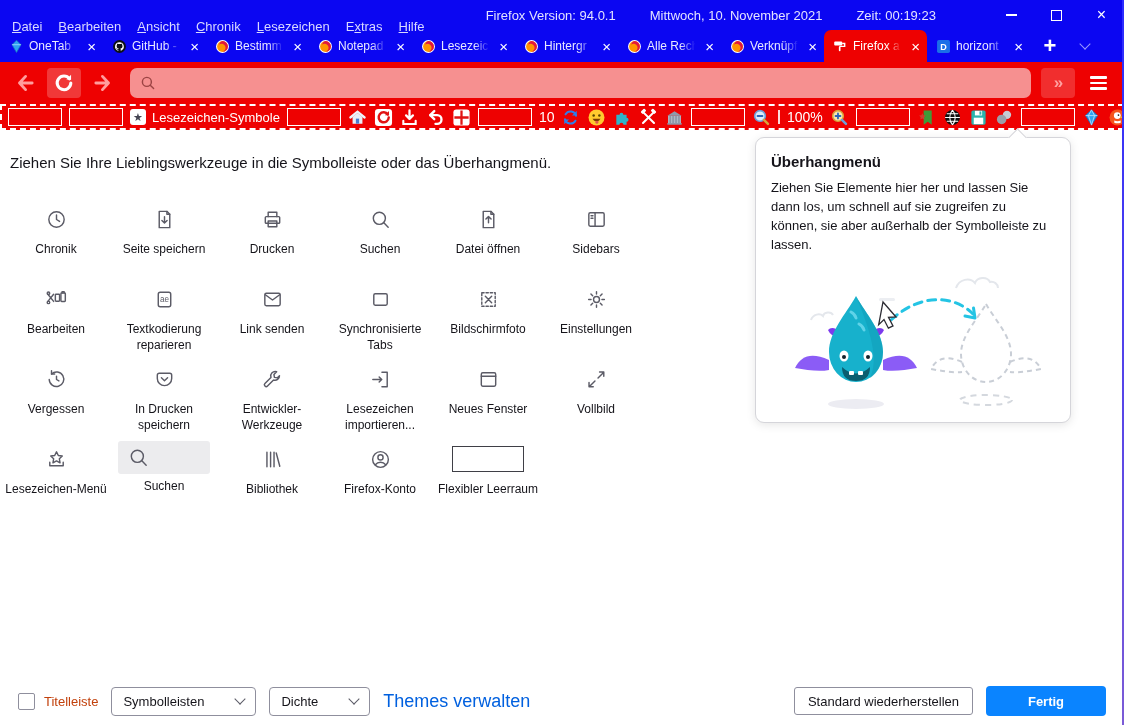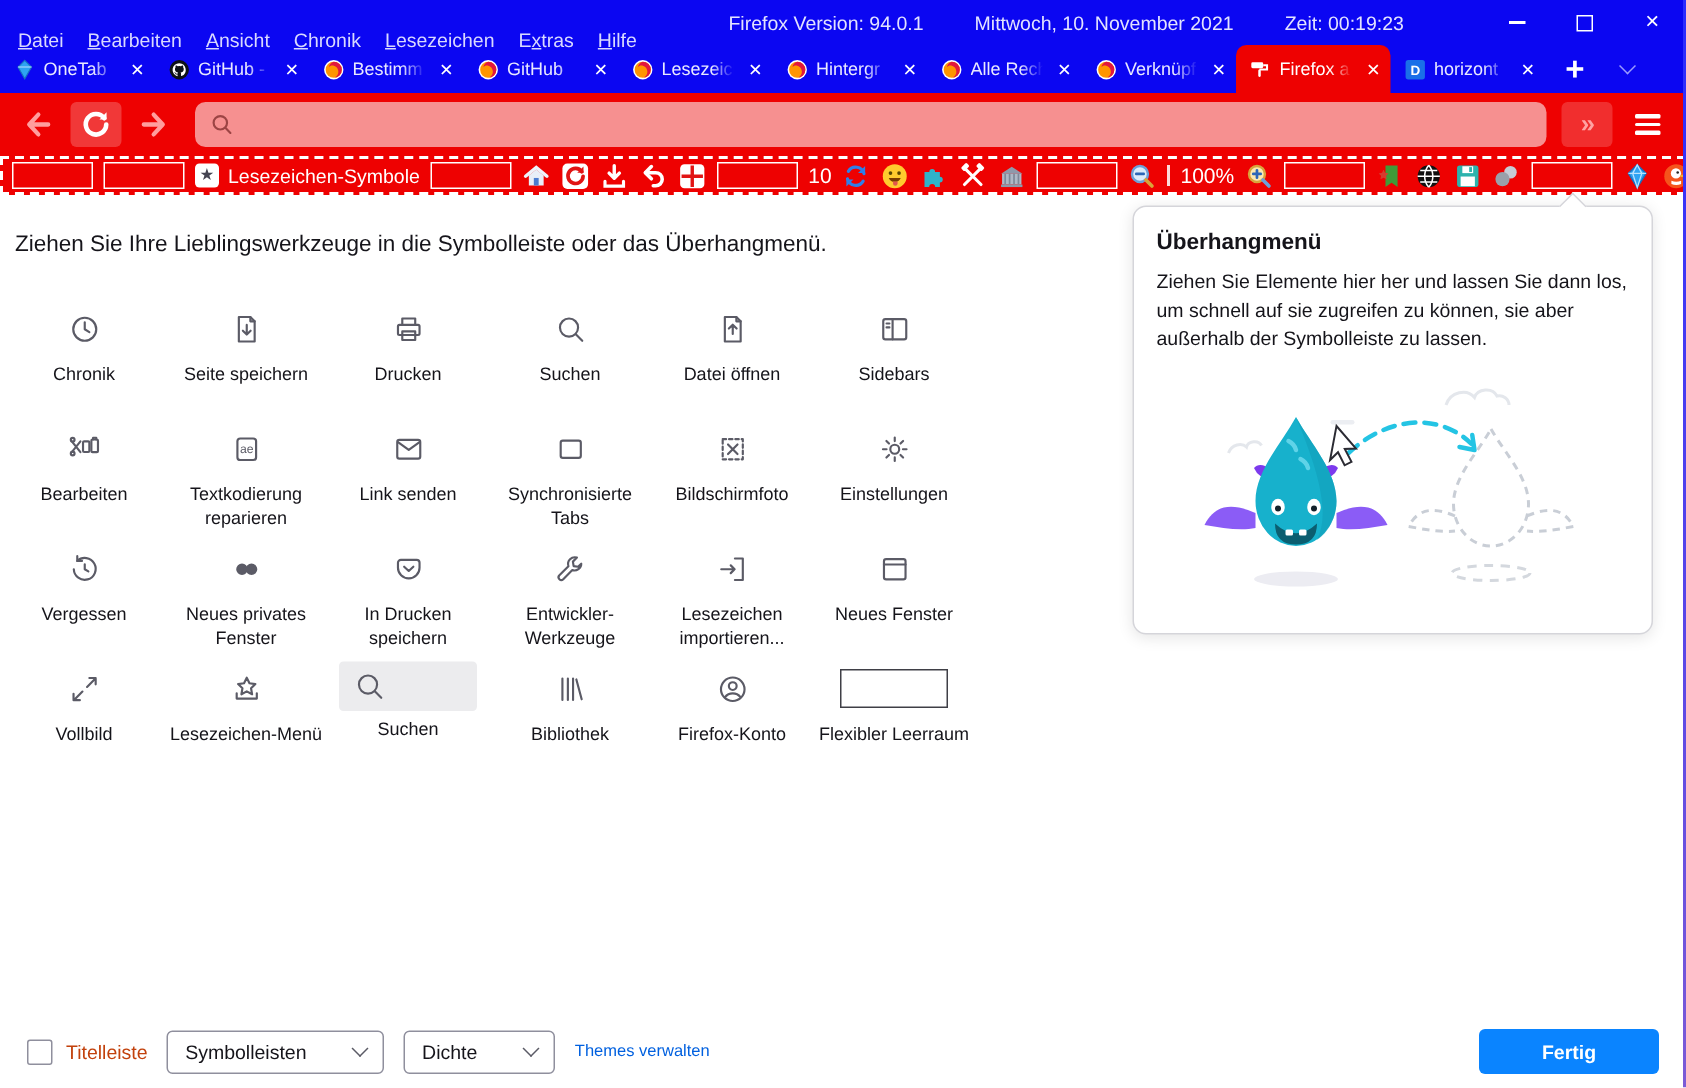--- a/index.html
+++ b/index.html
@@ -65,39 +65,39 @@
   .main{position:relative;height:547px;background:#fff;}
   .headline{font-size:15px;font-weight:normal;color:#15141a;padding:24px 10px 0 10px;}
   .toolbox-grid{display:grid;grid-template-columns:repeat(6,108px);margin:26px 0 0 2px;}
   .tool-item{min-height:80px;display:flex;flex-direction:column;align-items:center;padding-top:4px;box-sizing:border-box;}
   .tool-iconbox{height:36px;display:flex;align-items:center;justify-content:center;}
   .tool-iconbox.pill{background:#ececee;border-radius:3px;width:92px;justify-content:flex-start;padding-left:9px;box-sizing:border-box;height:33px;}
   .flex-rect{width:72px;height:26px;border:1px solid #3f3f46;box-sizing:border-box;}
   .tool-label{margin-top:5px;font-size:12px;color:#15141a;text-align:center;line-height:1.3;max-width:102px;}
 
   
-  .overflow-panel{position:absolute;left:755px;top:7px;width:347px;height:286px;background:#fff;
+  .overflow-panel{position:absolute;left:755px;top:7px;width:316px;height:286px;background:#fff;
        border:1px solid #d5d5da;border-radius:9px;box-shadow:0 2px 10px rgba(0,0,0,.10);
        box-sizing:border-box;padding:15px 15px 0 15px;}
   .panel-notch{position:absolute;top:-7px;right:46px;width:12px;height:12px;background:#fff;
        border-left:1px solid #d5d5da;border-top:1px solid #d5d5da;transform:rotate(45deg);}
   .panel-title{font-size:15px;font-weight:bold;color:#15141a;}
   .panel-body{margin-top:9px;font-size:13px;line-height:1.45;color:#15141a;}
   .panel-illustration{display:block;margin:14px auto 0;}
 
   
   .footer{position:absolute;left:0;bottom:0;width:100%;height:48px;background:#fff;display:flex;
        align-items:center;padding:0 18px;box-sizing:border-box;gap:13px;}
   .checkbox{width:15px;height:15px;border:1px solid #8f8f9d;border-radius:2px;background:#fff;flex:0 0 auto;}
   .chk-label{font-size:13px;color:#c2410c;margin-left:-4px;}
   .select{border:1px solid #8f8f9d;border-radius:4px;height:29px;display:flex;align-items:center;
        padding:0 11px;font-size:13px;color:#15141a;background:#fff;gap:32px;box-sizing:border-box;}
   .select .chevd{width:7px;height:7px;border-right:1.5px solid #5b5b66;border-bottom:1.5px solid #5b5b66;
        transform:rotate(45deg);margin-top:-4px;}
-  .link{color:#0060df;font-size:11px;text-decoration:none;}
+  .link{color:#0060df;font-size:18px;text-decoration:none;}
   .footer .spacer{flex:1;}
   .btn-secondary{border:1px solid #8f8f9d;border-radius:3px;background:#fff;height:26px;
        padding:0 13px;font-size:13px;color:#15141a;display:flex;align-items:center;}
   .btn-primary{background:#0a84ff;border:none;border-radius:4px;height:30px;width:120px;
        color:#fff;font-size:13px;font-weight:bold;display:flex;align-items:center;justify-content:center;}
 </style>
 </head>
 <body>
 
 <div class="menubar">
@@ -162,21 +162,21 @@
     <span class="tab-close">×</span>
       </div>
       <div class="tab">
         <span class="favicon">
           <svg width="15" height="15" viewBox="0 0 20 20">
             <circle cx="10" cy="10" r="8.6" fill="#fff"></circle>
             <circle cx="10" cy="10" r="7.2" fill="#ff9500"></circle>
             <path d="M10 2.8A7.2 7.2 0 0 1 17.2 10 7.2 7.2 0 0 1 10 17.2c3-1.2 4.5-3.7 4-6.4-.4-2.3-2.1-4-4.5-4.5-1.5-.3-2.9.3-3.8 1.3.4-2.5 2-4.1 4.3-4.8z" fill="#e1173f"></path>
           </svg>
         </span>
-    <span class="tab-title">GitHub</span>
+    <span class="tab-title">Notepad</span>
     <span class="tab-close">×</span>
       </div>
       <div class="tab">
         <span class="favicon">
           <svg width="15" height="15" viewBox="0 0 20 20">
             <circle cx="10" cy="10" r="8.6" fill="#fff"></circle>
             <circle cx="10" cy="10" r="7.2" fill="#ff9500"></circle>
             <path d="M10 2.8A7.2 7.2 0 0 1 17.2 10 7.2 7.2 0 0 1 10 17.2c3-1.2 4.5-3.7 4-6.4-.4-2.3-2.1-4-4.5-4.5-1.5-.3-2.9.3-3.8 1.3.4-2.5 2-4.1 4.3-4.8z" fill="#e1173f"></path>
           </svg>
         </span>
@@ -536,30 +536,20 @@
       </div>
       <div class="tool-item">
         <div class="tool-iconbox">
           <svg width="23" height="23" viewBox="0 0 24 24" fill="none" stroke="#5b5b66" stroke-width="1.5" stroke-linecap="round" stroke-linejoin="round">
             <path d="M6.8 6.2A7.6 7.6 0 1 1 4.4 12"></path>
             <path d="M6.8 2.9v3.3h3.3"></path>
             <path d="M12 8.6V12l2.5 1.5"></path>
           </svg>
         </div>
         <div class="tool-label">Vergessen</div>
-      </div>
-      <div class="tool-item">
-        <div class="tool-iconbox">
-          <svg width="23" height="23" viewBox="0 0 24 24" fill="none" stroke="#5b5b66" stroke-width="1.5" stroke-linecap="round" stroke-linejoin="round">
-            <circle cx="8.7" cy="12" r="3.3" fill="#5b5b66"></circle>
-            <circle cx="15.3" cy="12" r="3.3" fill="#5b5b66"></circle>
-            <rect x="10" y="10.6" width="4" height="2.8" fill="#5b5b66" stroke="none"></rect>
-          </svg>
-        </div>
-        <div class="tool-label">Neues privates Fenster</div>
       </div>
       <div class="tool-item">
         <div class="tool-iconbox">
           <svg width="23" height="23" viewBox="0 0 24 24" fill="none" stroke="#5b5b66" stroke-width="1.5" stroke-linecap="round" stroke-linejoin="round">
             <path d="M4.5 7.5c0-1.1.9-2 2-2h11c1.1 0 2 .9 2 2v3.4a7.5 7.5 0 0 1-15 0z"></path>
             <path d="m8.8 10.2 3.2 3 3.2-3"></path>
           </svg>
         </div>
         <div class="tool-label">In Drucken speichern</div>
       </div>
@@ -683,14 +673,15 @@
   <div class="select">
     <span>Symbolleisten</span>
     <span class="chevd"></span>
   </div>
   <div class="select">
     <span>Dichte</span>
     <span class="chevd"></span>
   </div>
   <a class="link" href="#">Themes verwalten</a>
   <span class="spacer"></span>
+  <div class="btn-secondary">Standard wiederherstellen</div>
   <div class="btn-primary">Fertig</div>
 </div>
 
 </body></html>

